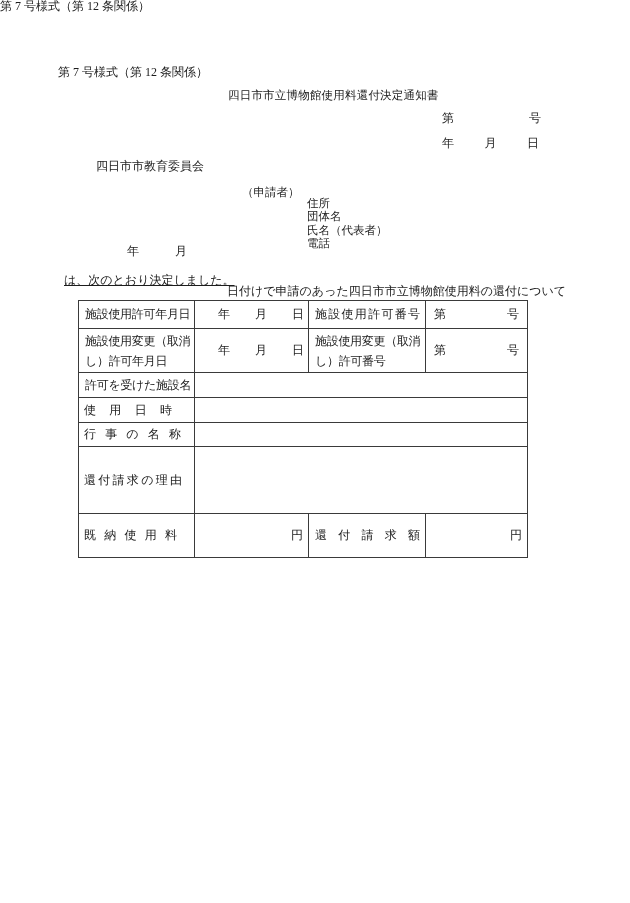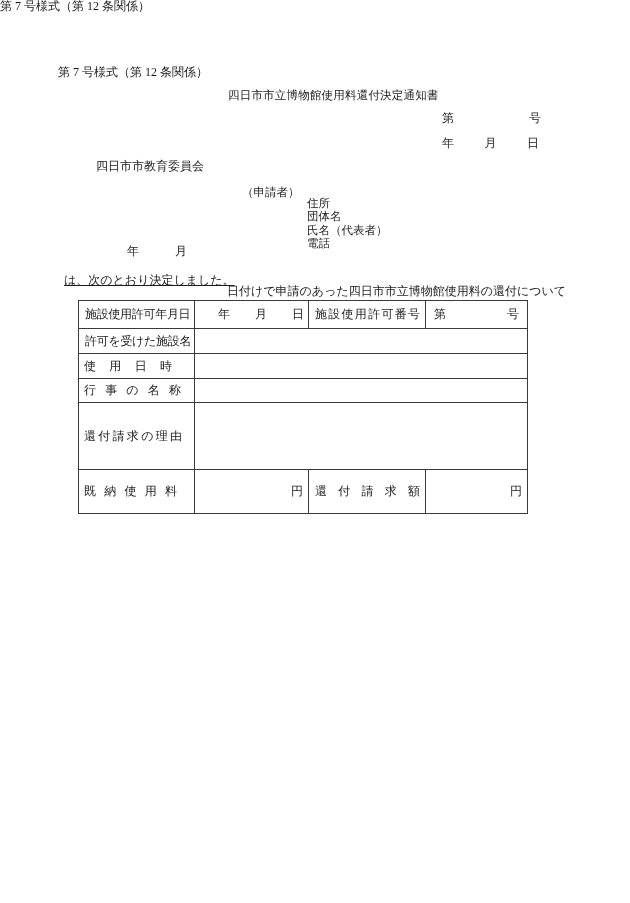--- a/index.html
+++ b/index.html
@@ -124,20 +124,43 @@
             <span>号</span>
           </div>
     </td>
     <td>
       <div class="dist no-dist">
         <span>第</span>
         <span>号</span>
       </div>
     </td>
   </tr>
+  <tr class="r2">
+    <td class="lbl2">
+      <div>施設使用変更（取消</div>
+      <div>し）許可年月日</div>
+    </td>
+    <td>
+      <div class="dist date-dist">
+        <span>年</span>
+        <span>月</span>
+        <span>日</span>
+      </div>
+    </td>
+    <td class="lbl2">
+      <div>施設使用変更（取消</div>
+      <div>し）許可番号</div>
+    </td>
+    <td>
+      <div class="dist no-dist">
+        <span>第</span>
+        <span>号</span>
+      </div>
+    </td>
+  </tr>
   <tr class="r3">
     <td class="lbl">許可を受けた施設名</td>
     <td colspan="3"></td>
   </tr>
   <tr class="r4">
     <td>
       <div class="dist w88">
             <span>使</span>
             <span>用</span>
             <span>日</span>

